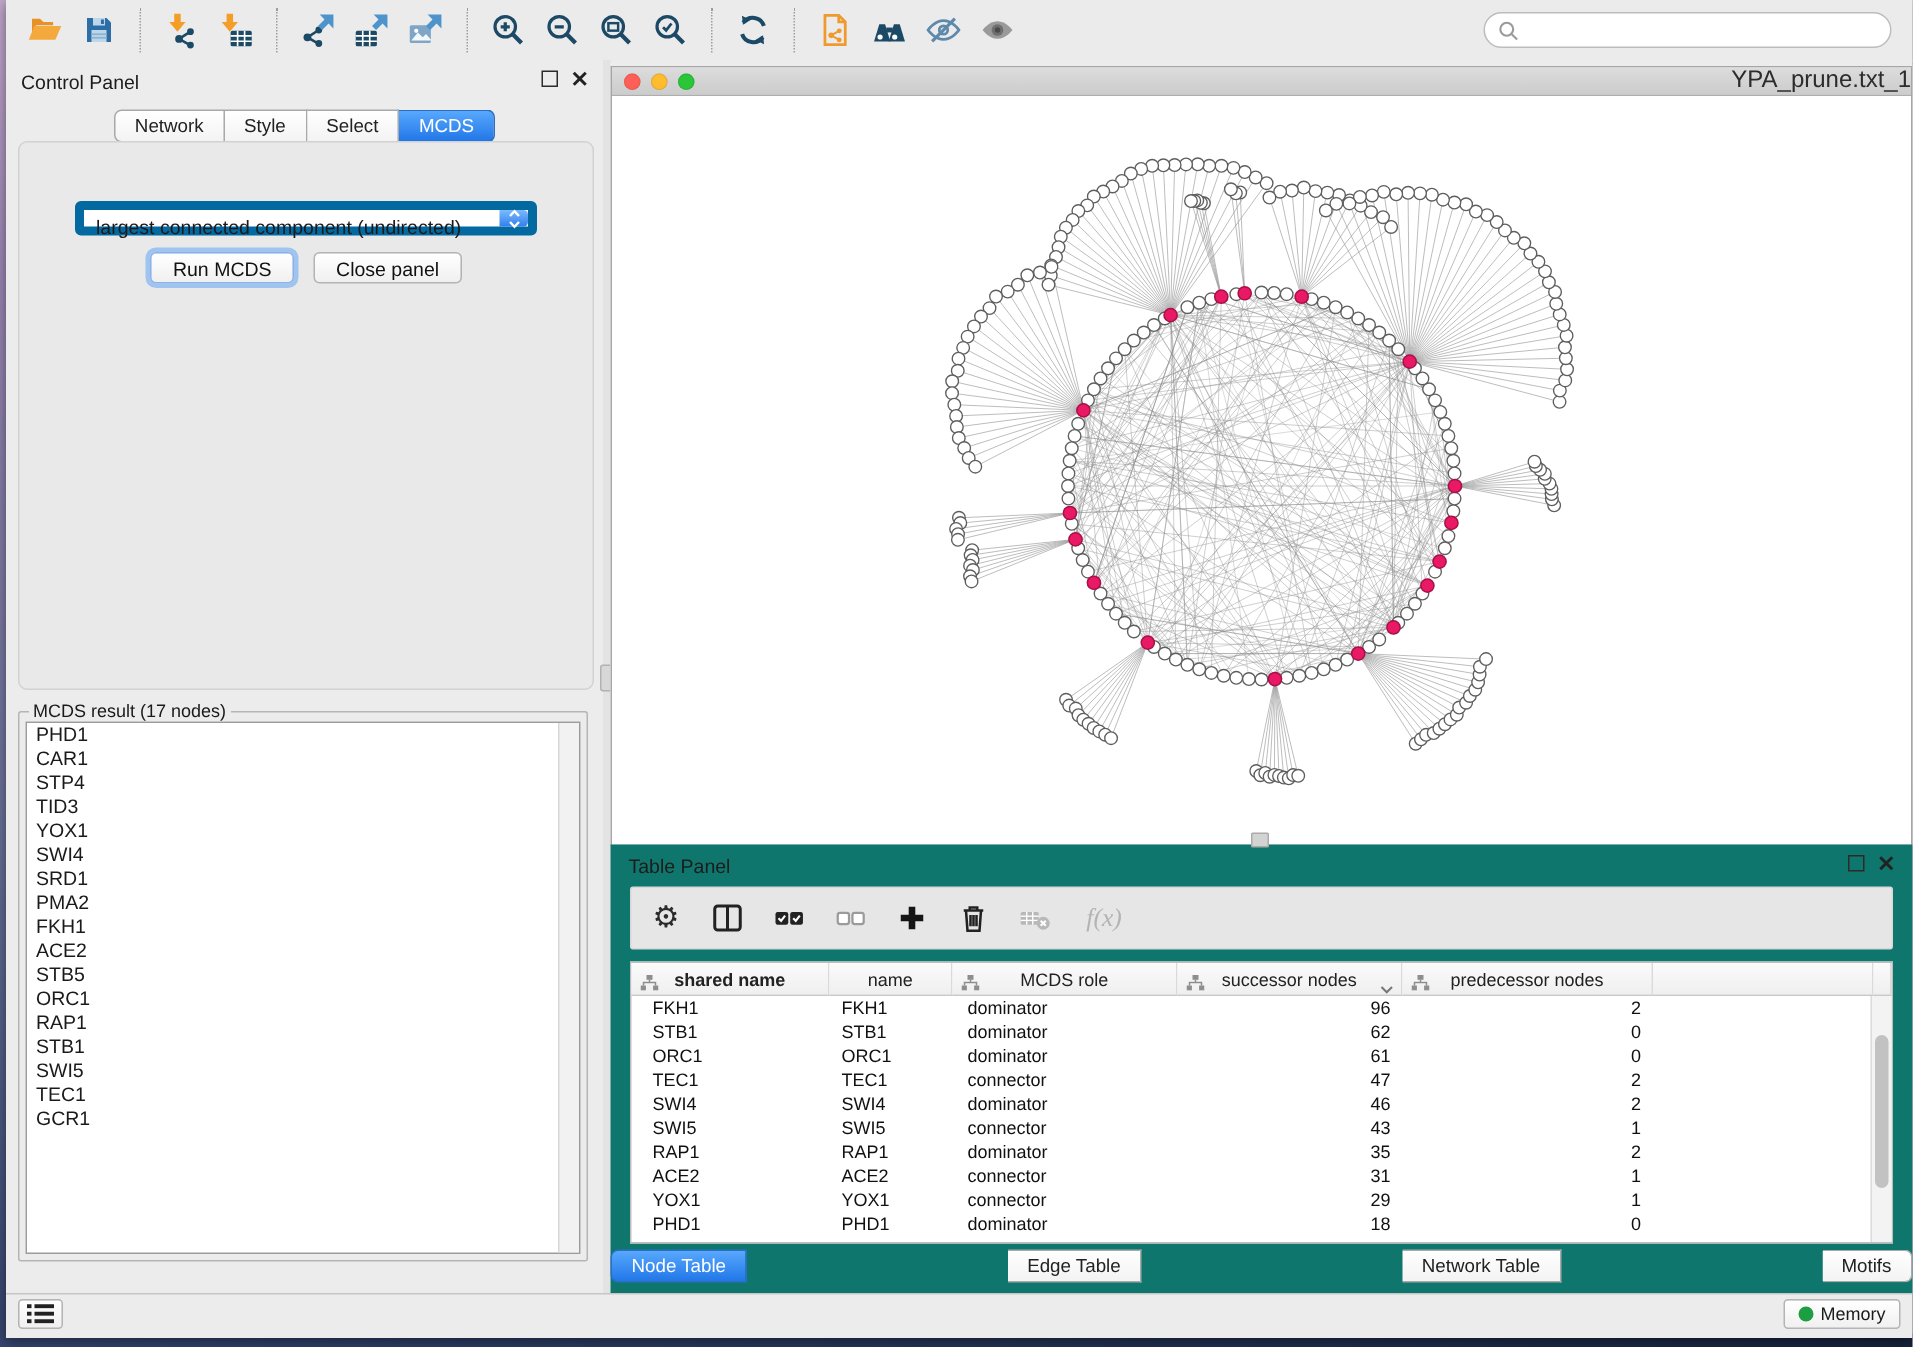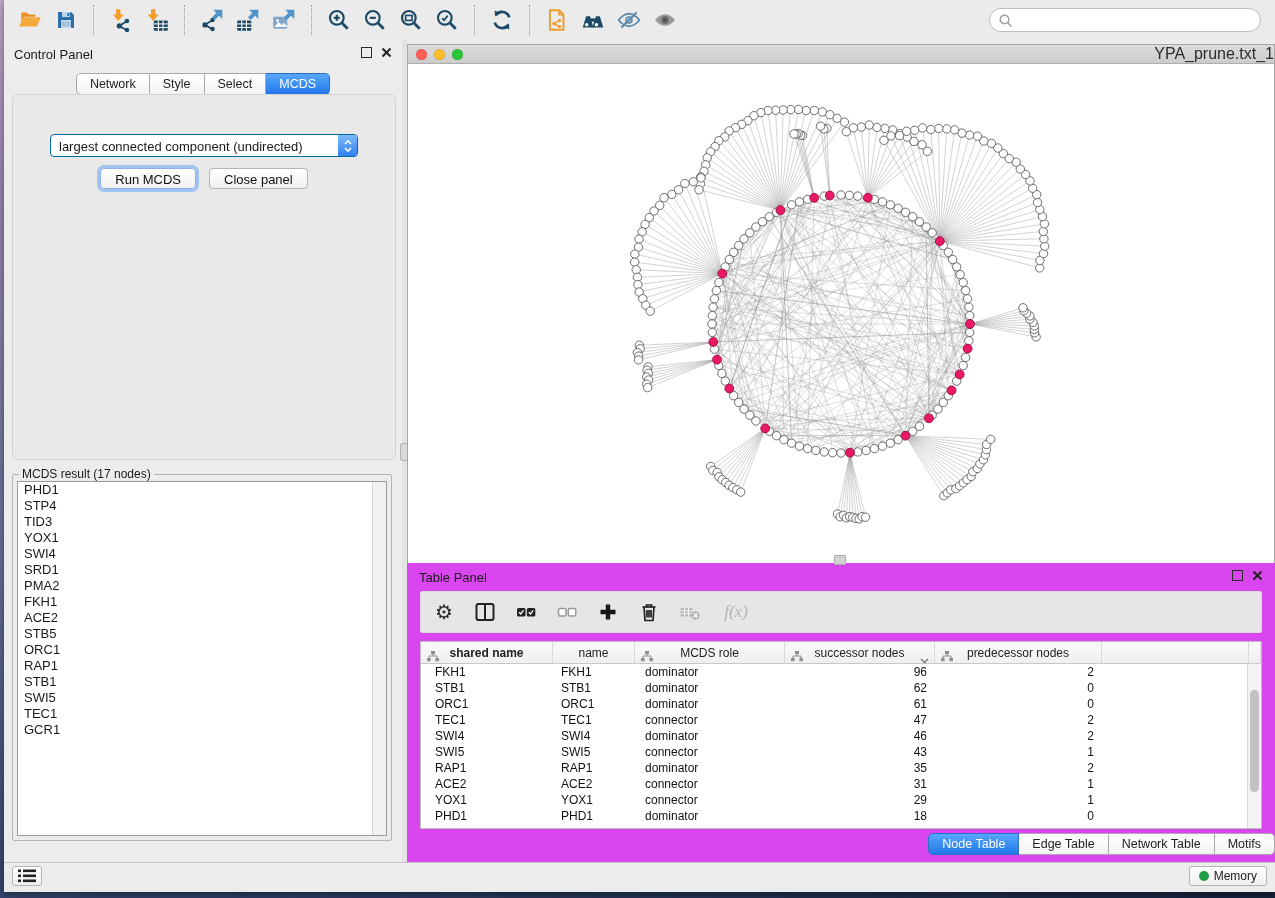--- a/index.html
+++ b/index.html
@@ -21,21 +21,21 @@
   .panel-head .ttl{position:absolute;left:10px;top:7px;font-size:13px;color:#1c1c1c;}
   .wbtns{position:absolute;right:10px;top:7px;display:flex;gap:9px;align-items:center;}
   .float-ic{width:9px;height:9px;border:1.6px solid #2b2b2b;display:inline-block;}
   .tabs-row{position:absolute;left:0;top:33px;width:100%;display:flex;justify-content:center;}
   .seg{height:20px;line-height:20px;padding:0 13px;background:linear-gradient(#ffffff,#f3f3f3);border:1px solid #a9a9a9;border-left:none;font-size:12.5px;color:#222;cursor:default;}
   .seg:first-child{border-left:1px solid #a9a9a9;border-radius:5px 0 0 5px;}
   .seg:last-child{border-radius:0 5px 5px 0;}
   .seg.sel{background:linear-gradient(#58a8fd,#2277e8);color:#fff;border-color:#2a6fc4;}
   .cp-box{position:absolute;left:8px;right:6px;top:54px;height:364px;background:#e9e9e9;border:1px solid #d2d2d2;border-radius:6px;}
   .opt-label{position:absolute;left:0;right:0;top:16px;text-align:center;font-size:13px;color:#111;}
-  .mac-select{position:absolute;left:37px;right:37px;top:39px;height:23px;background:#fff;border:1px solid #0369a1;border-radius:4px;font-size:13px;line-height:23px;padding-left:8px;box-sizing:border-box;}
+  .mac-select{position:absolute;left:37px;right:37px;top:39px;height:23px;background:#fff;border:6px solid #0369a1;border-radius:4px;font-size:13px;line-height:23px;padding-left:8px;box-sizing:border-box;}
   .sel-stepper{position:absolute;right:0;top:0;bottom:0;width:19px;border-radius:0 3px 3px 0;background:linear-gradient(#7cbafc,#3180ef);display:flex;align-items:center;justify-content:center;}
   .btn-row{position:absolute;left:0;right:0;top:73px;display:flex;justify-content:center;gap:13px;}
   .mac-btn{height:21px;line-height:21px;padding:0 14px;background:linear-gradient(#ffffff,#f0f0f0);border:1px solid #b4b4b4;border-radius:4px;font-size:13px;color:#111;}
   .mac-btn.focus{box-shadow:0 0 0 3px rgba(122,176,245,.65);border-color:#8ab2e9;}
   .mcds-fieldset{position:absolute;left:8px;right:10px;top:427px;height:372px;border:1px solid #b5b5b5;border-radius:2px;margin:0;padding:0;}
   .mcds-fieldset legend{font-size:12px;color:#1a1a1a;margin-left:6px;padding:0 3px;}
   .mcds-list{position:absolute;left:4px;right:4px;top:0;bottom:4px;background:#fff;border:1px solid #9c9c9c;overflow:hidden;}
   .mcds-item{font-size:13px;height:16px;line-height:16px;padding-left:6px;}
   .mcds-scroll{position:absolute;right:0;top:0;bottom:0;width:13px;background:#f2f2f2;border-left:1px solid #d7d7d7;}
   
@@ -43,37 +43,37 @@
   .vsplit .grip{position:absolute;left:-2px;top:403px;width:9px;height:16px;background:#d8d8d8;border:1px solid #b2b2b2;border-radius:2px;}
   
   .right{position:absolute;left:403px;top:40px;width:868px;height:822px;background:#ececec;}
   .netwin{position:absolute;left:0;top:4px;width:866px;height:518px;border:1px solid #a6a6a6;background:#fff;}
   .net-title{position:relative;height:18px;background:linear-gradient(#dcdcdc,#cccccc);border-bottom:1px solid #aeaeae;text-align:right;font-size:16px;line-height:18px;color:#2c2c2c;}
   .light{width:11px;height:11px;border-radius:50%;position:absolute;top:3.5px;box-shadow:inset 0 0 1px rgba(0,0,0,.35);}
   .net-canvas{position:absolute;left:0;top:19px;right:0;bottom:0;background:#fff;overflow:hidden;}
   .net-canvas svg{display:block;width:100%;height:100%;}
   .hsplit-grip{position:absolute;left:427px;top:515px;width:10px;height:8px;background:#d3d3d3;border:1px solid #ababab;border-radius:1px;z-index:5;}
   
-  .table-panel{position:absolute;left:0;top:523px;width:868px;height:299px;background:#d946ef;}
+  .table-panel{position:absolute;left:0;top:523px;width:868px;height:299px;background:#0f766e;}
   .tp-toolbar{position:absolute;left:13px;right:13px;top:28px;height:42px;background:#e6e6e6;border:1px solid #d8d8d8;border-radius:2px;display:flex;align-items:center;gap:15px;padding-left:10px;box-sizing:border-box;}
   .tp-ic{width:26px;height:26px;display:flex;align-items:center;justify-content:center;}
   .gear-ch{font-size:20px;color:#2b2b2b;line-height:20px;}
   .fx{font-family:"Liberation Serif",serif;font-style:italic;font-size:17px;color:#b3b3b3;}
   .tbl{position:absolute;left:13px;top:78px;width:842px;height:188px;background:#fff;border:1px solid #bdbdbd;box-sizing:border-box;}
   .thead{display:flex;height:22px;box-sizing:border-box;}
   .th{position:relative;display:flex;align-items:center;background:linear-gradient(#fbfbfb,#efefef);border-right:1px solid #dadada;border-bottom:1px solid #c9c9c9;box-sizing:border-box;height:22px;}
   .th .lbl{flex:1;text-align:center;font-size:12px;color:#222;}
   .th .colic{position:absolute;left:6px;top:6px;}
   .th .sortic{position:absolute;right:5px;top:8px;}
   .tbody{position:absolute;left:0;top:22px;right:13px;bottom:0;overflow:hidden;}
   .tr{display:flex;height:16px;align-items:center;}
   .td{font-size:12px;color:#111;white-space:nowrap;overflow:hidden;box-sizing:border-box;}
   .tscroll{position:absolute;right:0;top:22px;bottom:0;width:13px;background:#f3f3f3;border-left:1px solid #dcdcdc;}
   .tscroll .thumb{position:absolute;left:2px;top:26px;width:9px;height:102px;background:#c2c2c2;border-radius:5px;}
-  .tp-tabs{position:absolute;left:0;top:270px;width:100%;display:flex;justify-content:flex-end;}
+  .tp-tabs{position:absolute;left:0;top:270px;width:100%;display:flex;justify-content:space-between;}
   
   .statusbar{position:absolute;left:0;top:862px;right:0;height:26px;background:#ececec;border-top:1px solid #c6c6c6;}
   .sq-btn{position:absolute;left:8px;top:3px;width:30px;height:20px;background:linear-gradient(#fff,#f0f0f0);border:1px solid #b4b4b4;border-radius:3px;display:flex;align-items:center;justify-content:center;box-sizing:border-box;}
   .mem-btn{position:absolute;right:8px;top:3px;height:20px;background:linear-gradient(#fff,#f0f0f0);border:1px solid #b4b4b4;border-radius:3px;display:flex;align-items:center;gap:5px;padding:0 9px;font-size:12px;box-sizing:border-box;}
   .mem-dot{width:10px;height:10px;border-radius:50%;background:#1e9e43;}
 </style>
 </head>
 <body>
 
 <div class="app">
@@ -291,20 +291,21 @@
       <div class="btn-row">
         <button class="mac-btn focus">Run MCDS</button>
         <button class="mac-btn">Close panel</button>
       </div>
     </div>
     <fieldset class="mcds-fieldset">
       <legend>MCDS result (17 nodes)</legend>
       <div class="mcds-list" id="mcds-list">
 
       <div class="mcds-item">PHD1</div>
+          <div class="mcds-item">CAR1</div>
           <div class="mcds-item">STP4</div>
           <div class="mcds-item">TID3</div>
           <div class="mcds-item">YOX1</div>
           <div class="mcds-item">SWI4</div>
           <div class="mcds-item">SRD1</div>
           <div class="mcds-item">PMA2</div>
           <div class="mcds-item">FKH1</div>
           <div class="mcds-item">ACE2</div>
           <div class="mcds-item">STB5</div>
           <div class="mcds-item">ORC1</div>

